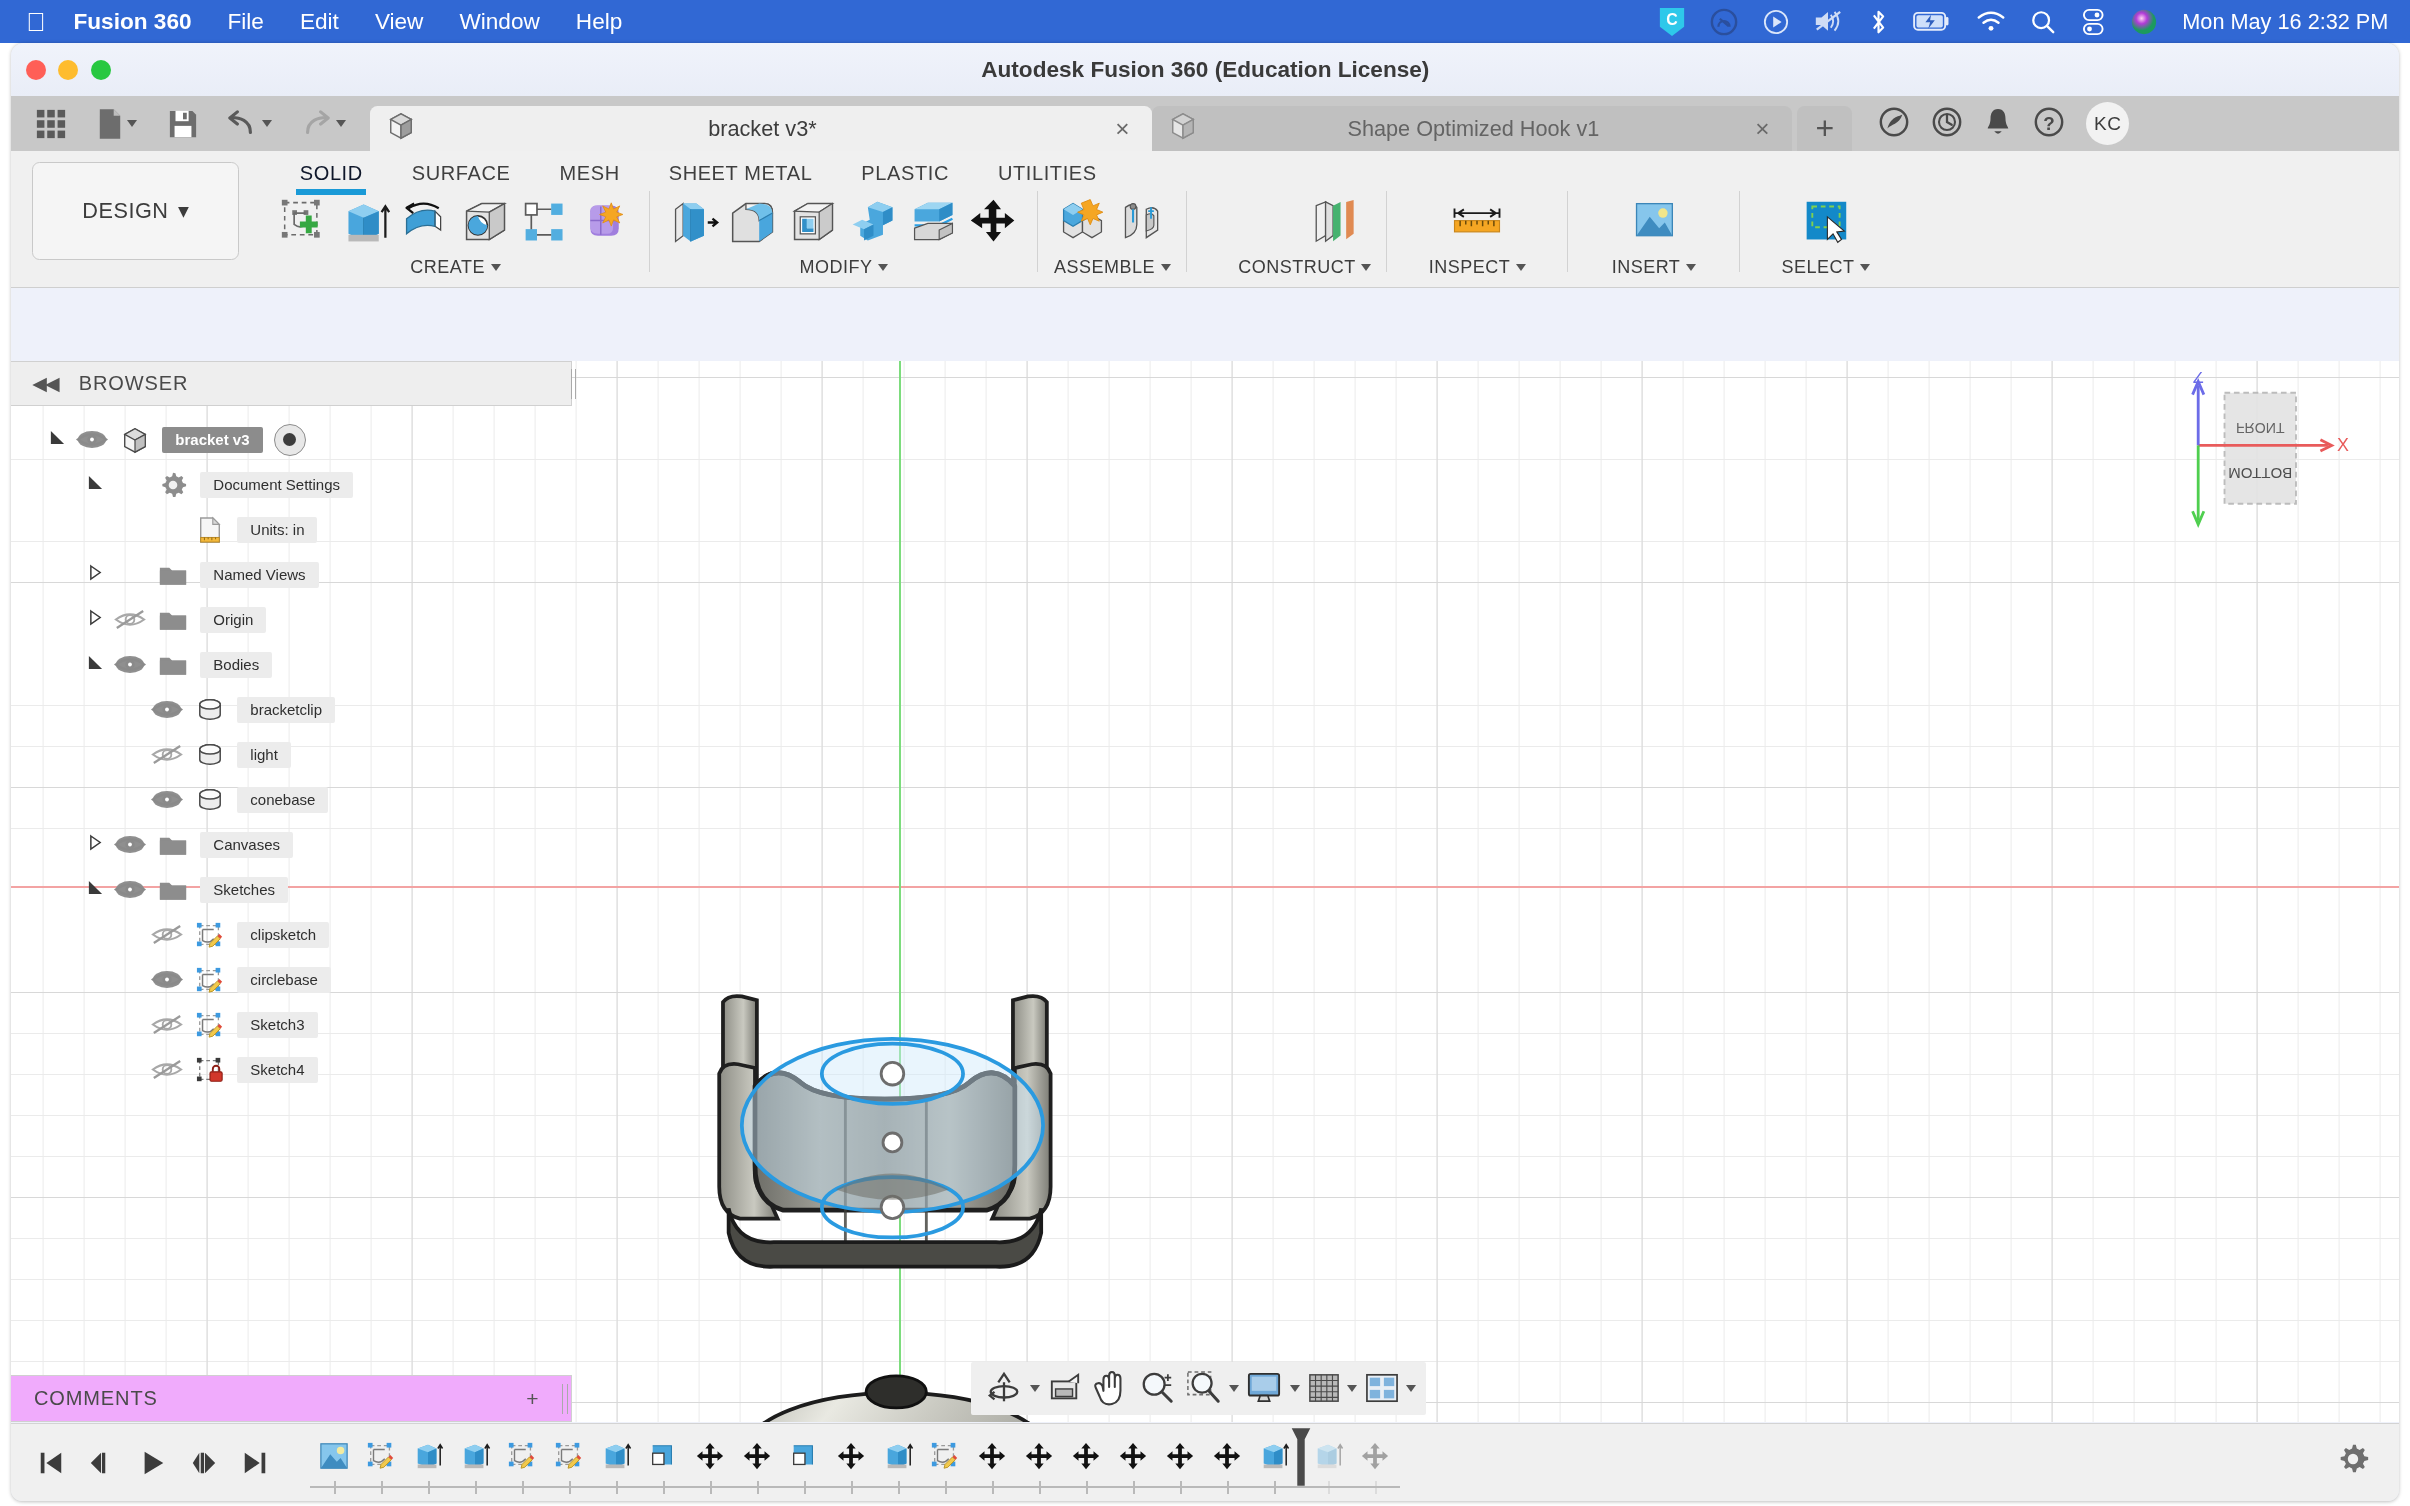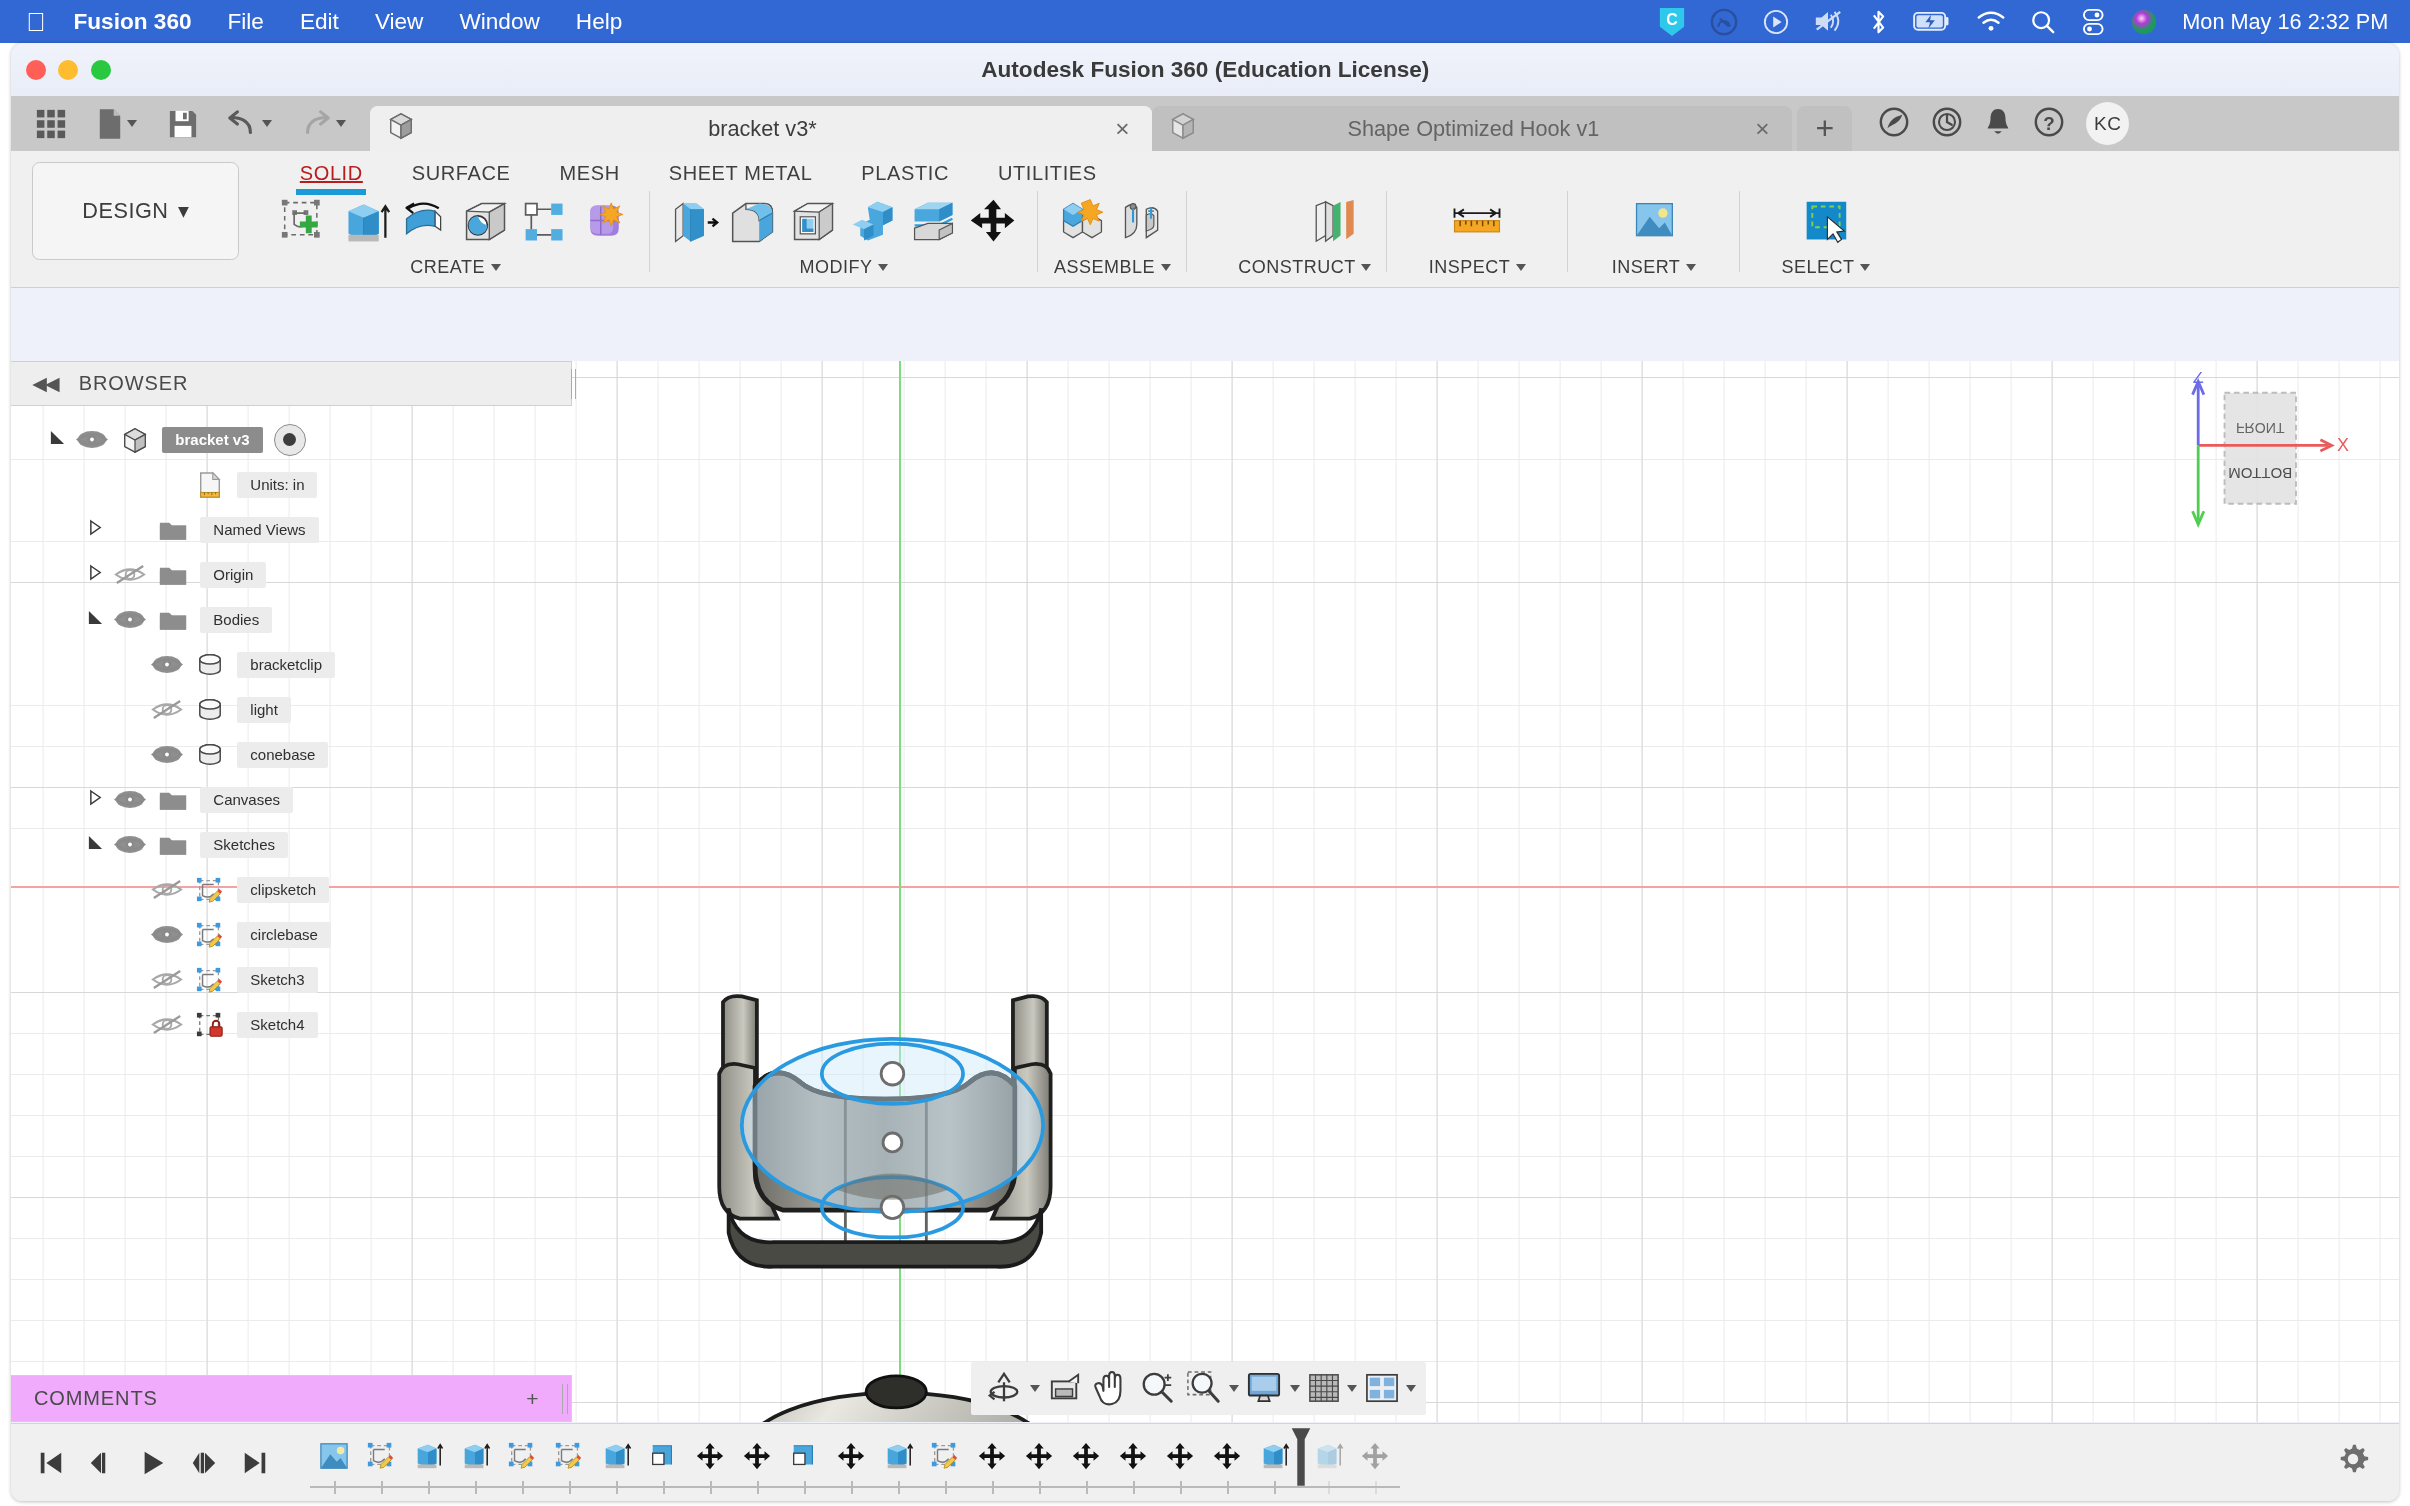--- a/index.html
+++ b/index.html
@@ -86,21 +86,21 @@
     position: absolute; left: 21px; top: 11.3px; width: 207px; height: 98px;
     background: #f5f5f5; border: 0.9px solid #c9c9c9; border-radius: 7.5px;
     display: flex; align-items: center; justify-content: center; gap: 9.4px;
     font-size: 21.7px; color: #3c3c3c; letter-spacing: 0.5px;
   }
   .ribtabs { position: absolute; left: 264px; top: 0; display: flex; gap: 0; }
   .ribtab {
     padding: 11.3px 24.5px 9.4px; font-size: 20px; color: #3f3f3f; letter-spacing: 0.6px;
     position: relative;
   }
-  .ribtab.active { color: #b91c1c; text-decoration: underline; }
+  .ribtab.active { color: #0f172a; }
   .ribtab.active::after {
     content: ""; position: absolute; left: 21px; right: 21px; bottom: 0; height: 5.6px; background: #1a9ad7;
   }
   .panels { position: absolute; left: 256px; top: 40px; right: 0; height: 98px; display: flex; align-items: flex-start; }
   .panel { display: flex; flex-direction: column; align-items: center; padding: 0 9.4px; height: 94px; }
   .panel-icons { display: flex; align-items: center; gap: 1.9px; height: 62px; }
   .pbtn { width: 58px; height: 58px; display: flex; align-items: center; justify-content: center; }
   .panel-label { font-size: 18px; color: #3c3c3c; letter-spacing: 0.5px; display: flex; align-items: center; gap: 5.6px; margin-top: 3.8px; }
   .sep { width: 0.9px; height: 81px; background: #d2d2d2; margin: 0 5.6px; align-self: flex-start; }
 
@@ -775,20 +775,33 @@
                 <path d="M4 9 L15 3 L26 9 v13 L15 28 L4 22 z" fill="#f4f4f4" stroke="#4a4a4a" stroke-width="1.5"></path>
                 <path d="M15 3 L26 9 L15 15 L4 9 z" fill="#dcdcdc" stroke="#4a4a4a" stroke-width="1.3"></path>
                 <path d="M15 15 L26 9 v13 L15 28 z" fill="#c0c0c0" stroke="#4a4a4a" stroke-width="1.3"></path>
               </svg>
             </span>
             <span class="tlabel lbl">bracket v3</span>
             <span class="radio-dot">
               <i></i>
             </span>
           </div>
+          <div class="trow" style="padding-left: 72px;">
+            <span class="twist"><svg width="17" height="17" viewBox="0 0 18 18">
+                <path d="M2 2 L16 16 L2 16 z" fill="#3a3a3a"></path>
+              </svg></span>
+            <span class="eye"></span>
+            <span class="ticon">
+              <svg width="28" height="28" viewBox="0 0 30 30">
+                <path d="M15 2 l2.6 .4 .9 3.3 2.6 1.3 3 -1.6 1.9 1.9 -1.6 3 1.3 2.6 3.3 .9 0 2.6 -3.3 .9 -1.3 2.6 1.6 3 -1.9 1.9 -3 -1.6 -2.6 1.3 -.9 3.3 -2.6 0 -.9 -3.3 -2.6 -1.3 -3 1.6 -1.9 -1.9 1.6 -3 -1.3 -2.6 -3.3 -.9 0 -2.6 3.3 -.9 1.3 -2.6 -1.6 -3 1.9 -1.9 3 1.6 2.6 -1.3 z" fill="#8d8d8d"></path>
+                <circle cx="15" cy="15" r="4.6" fill="#f1f1f1"></circle>
+              </svg>
+            </span>
+            <span class="tlabel lbl">Document Settings</span>
+          </div>
           <div class="trow" style="padding-left: 109px;">
             <span class="twist"></span>
             <span class="eye"></span>
             <span class="ticon">
               <svg width="26" height="28" viewBox="0 0 28 30">
                 <path d="M4 2 h13 l7 7 v19 H4 z" fill="#f6f6f6" stroke="#9a9a9a" stroke-width="1.5"></path>
                 <path d="M17 2 v7 h7 z" fill="#d8d8d8" stroke="#9a9a9a" stroke-width="1.2"></path>
                 <rect x="4" y="23" width="20" height="5" fill="#f3b93c" stroke="#b8861f" stroke-width="1"></rect>
                 <g stroke="#8a6310" stroke-width="1">
                   <path d="M8 23 v3"></path>

